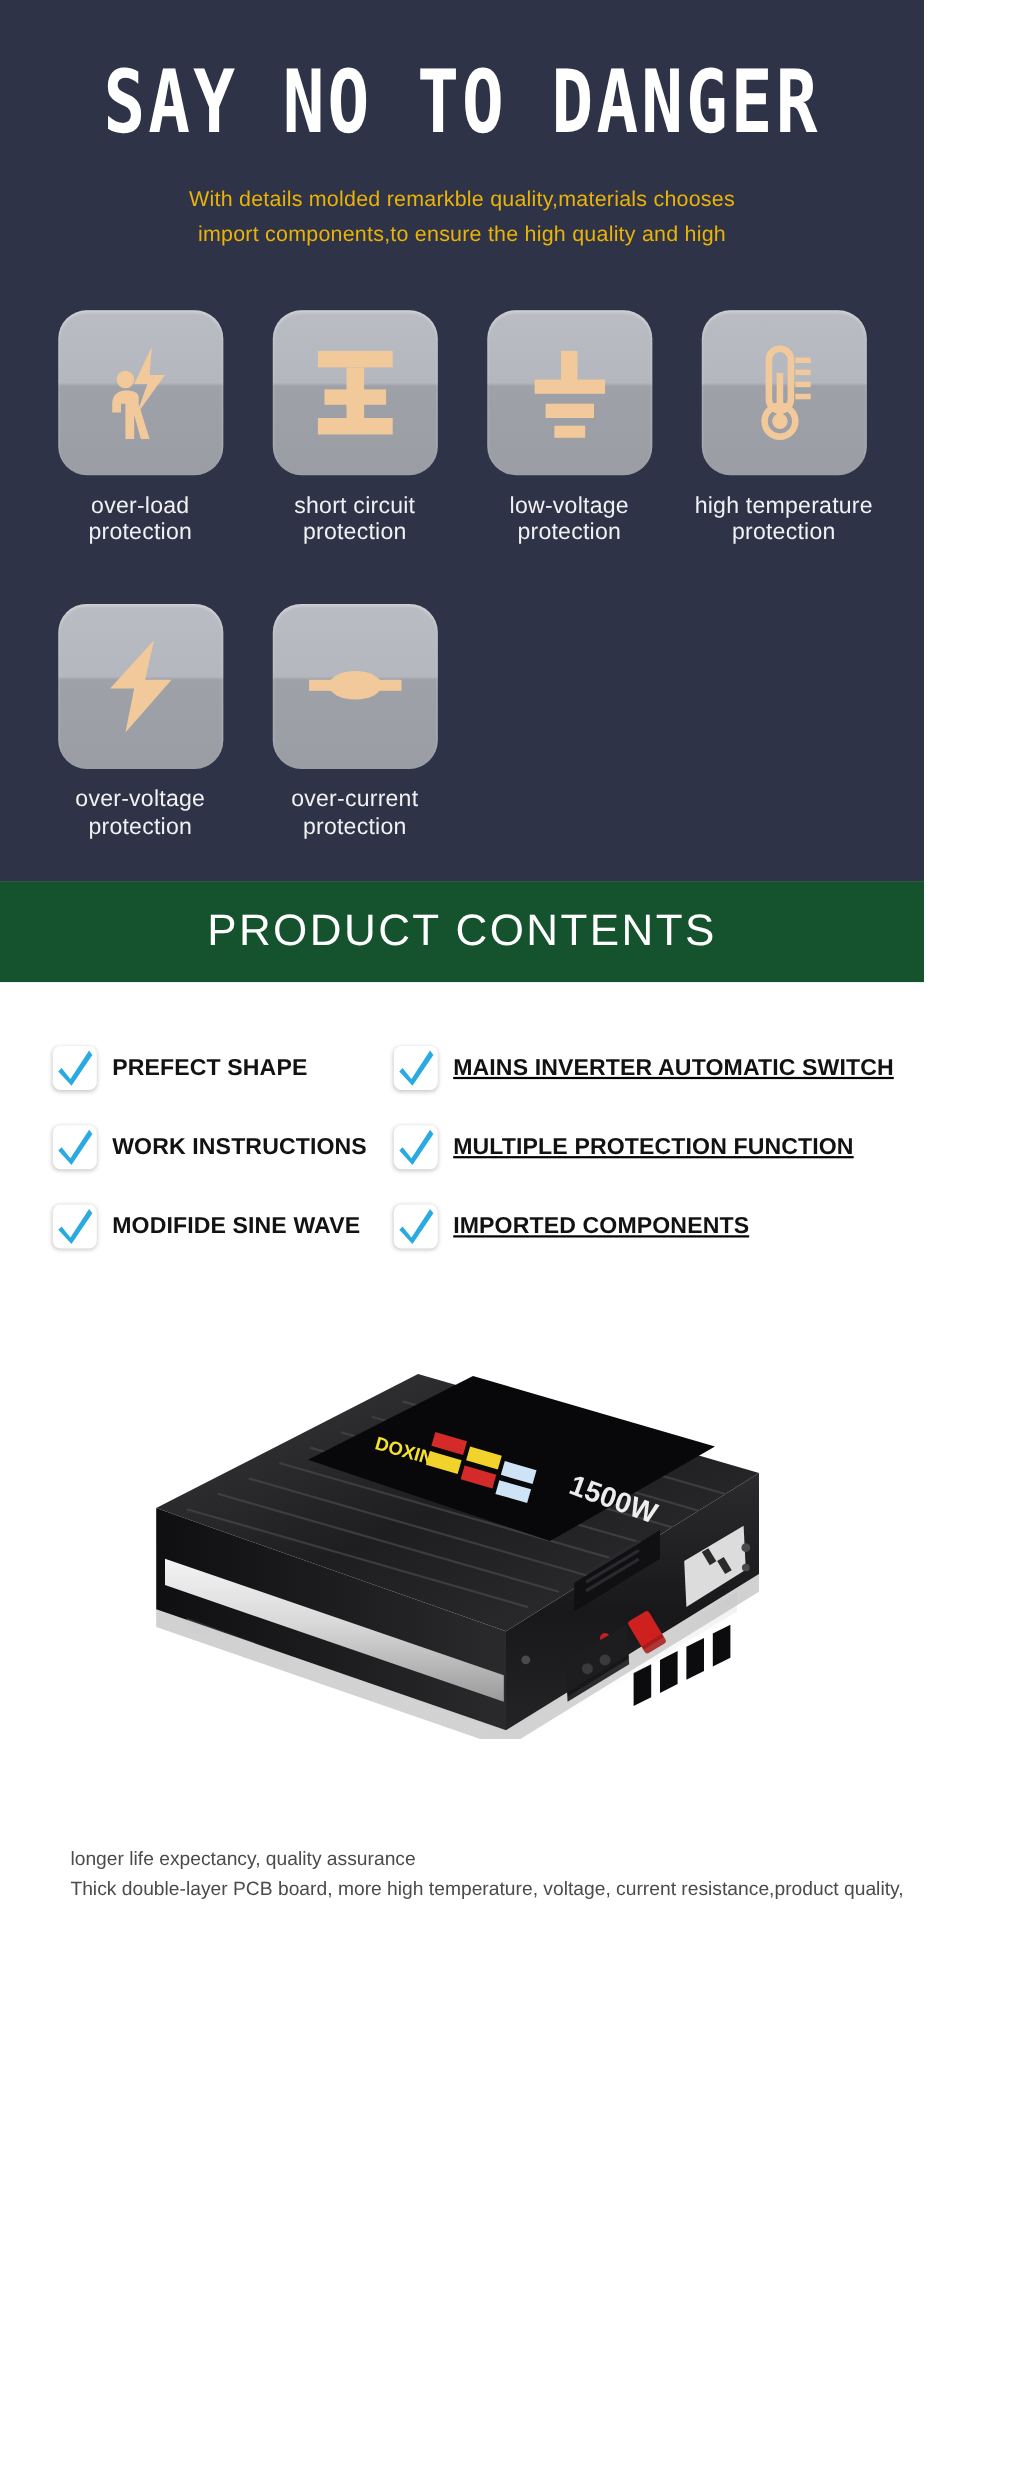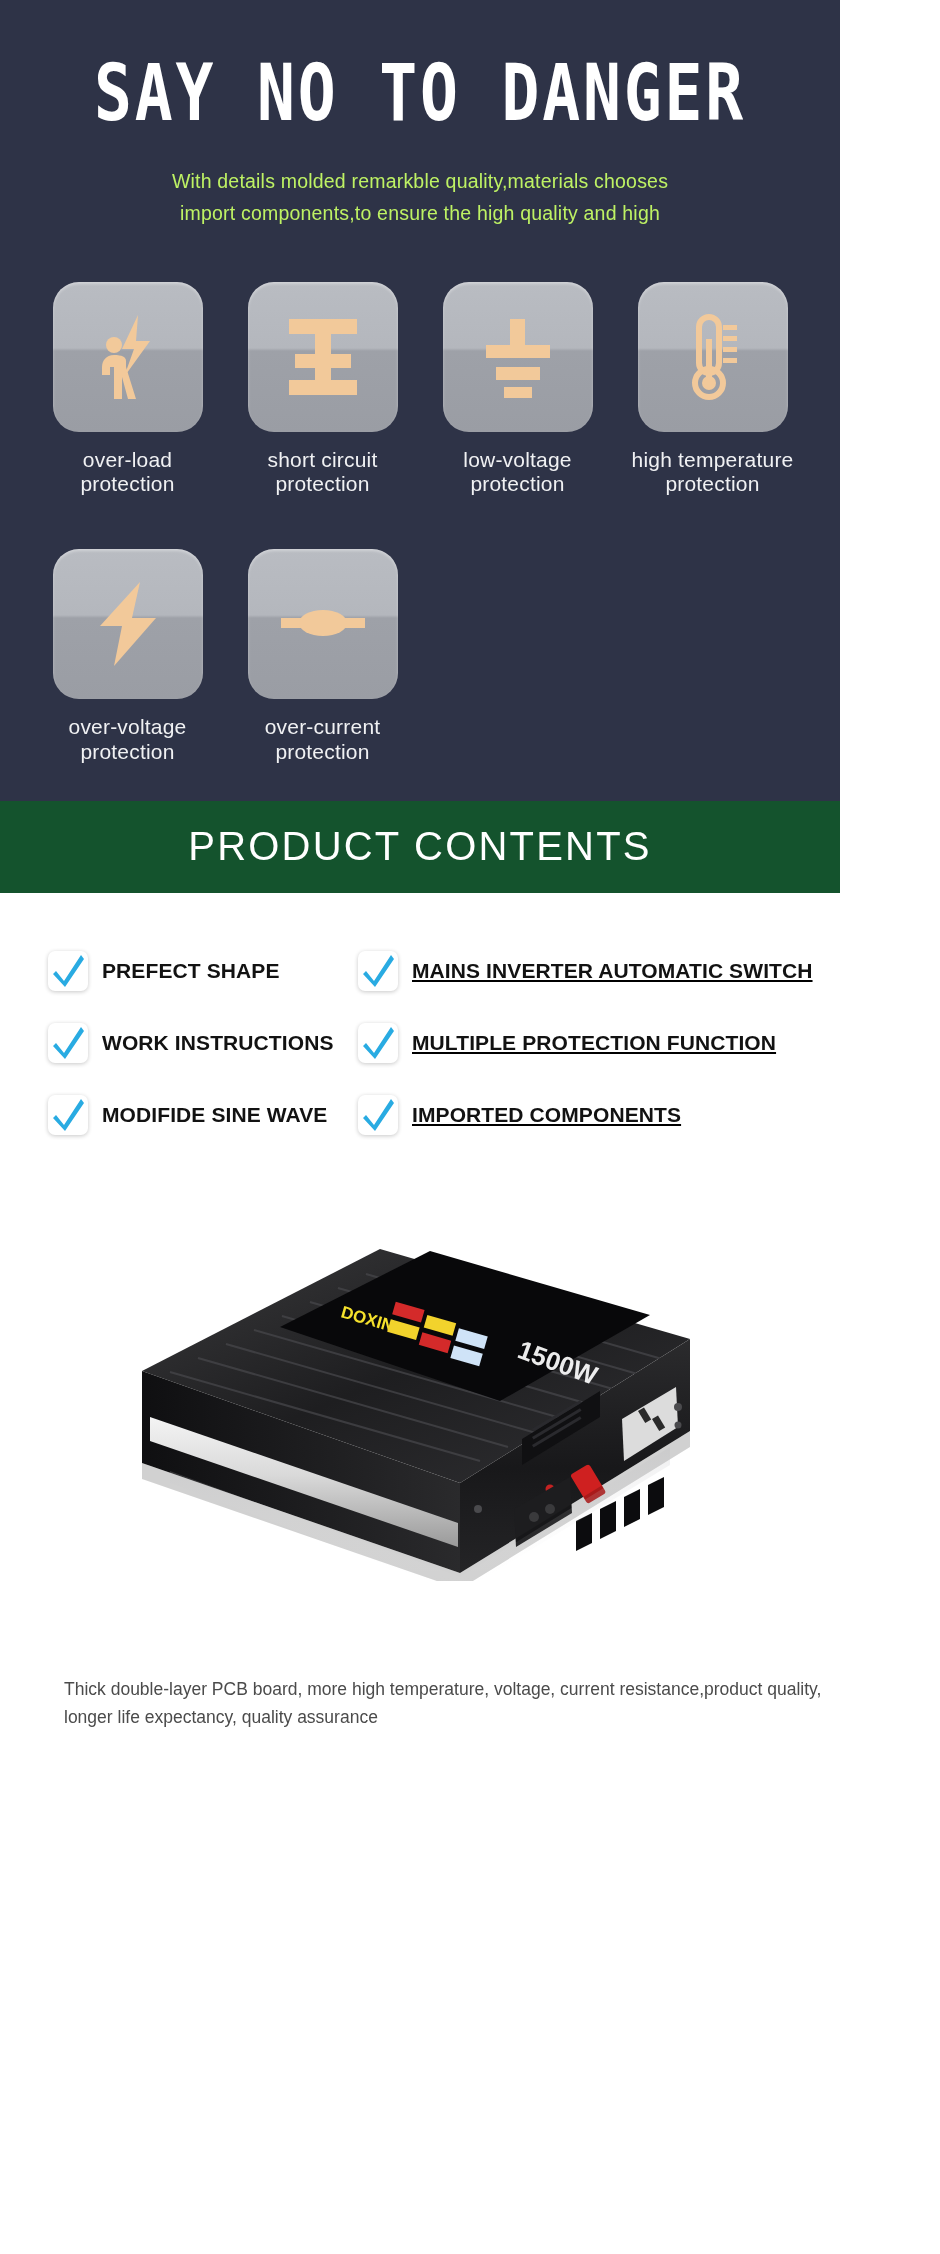--- a/index.html
+++ b/index.html
@@ -28,21 +28,21 @@
     line-height:1.05;
     transform:scaleY(1.18) scaleX(0.94);
     transform-origin:center top;
     padding-bottom:18px;
     white-space:nowrap;
   }
   .hero-sub {
     margin:26px auto 0 auto;
     width:640px;
     text-align:center;
-    color:#bef264;
+    color:#eab308;
     font-size:19.5px;
     line-height:1.62;
     letter-spacing:0.2px;
   }
 
   .icon-grid {
     margin:52px auto 0 auto;
     width:780px;
     display:grid;
     grid-template-columns:repeat(4,1fr);
@@ -390,18 +390,18 @@
           <circle cx="548" cy="186" r="4" fill="#4a4a4d"></circle>
           <circle cx="548" cy="204" r="3.5" fill="#4a4a4d"></circle>
         </g>
 
         <polygon points="12,242 330,352 560,210 560,226 330,368 12,258" fill="#000" opacity="0.18"></polygon>
         <polygon points="40,250 330,356 540,226 540,244 330,372 40,262" fill="url(#reflect)" opacity="0.5"></polygon>
       </svg>
     </div>
 
     <div class="caption">
+      <div>longer life expectancy, quality assurance</div>
       <div>Thick double-layer PCB board, more high temperature, voltage, current resistance,product quality,</div>
-      <div>longer life expectancy, quality assurance</div>
     </div>
   </section>
 
 </div>
 
 </body></html>

